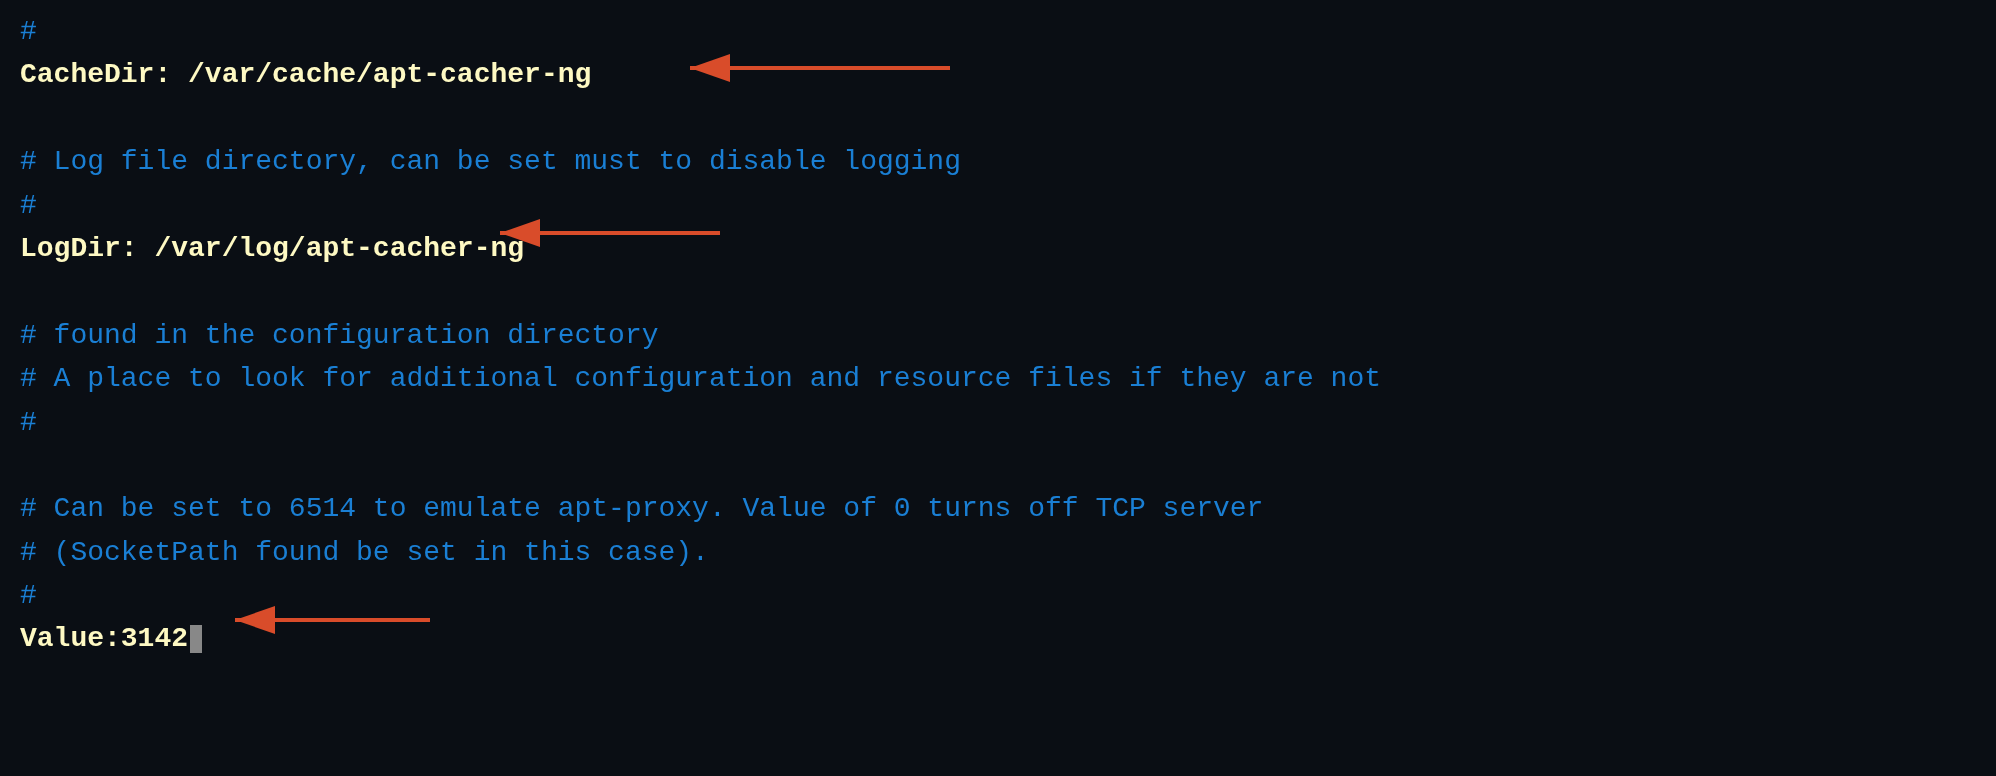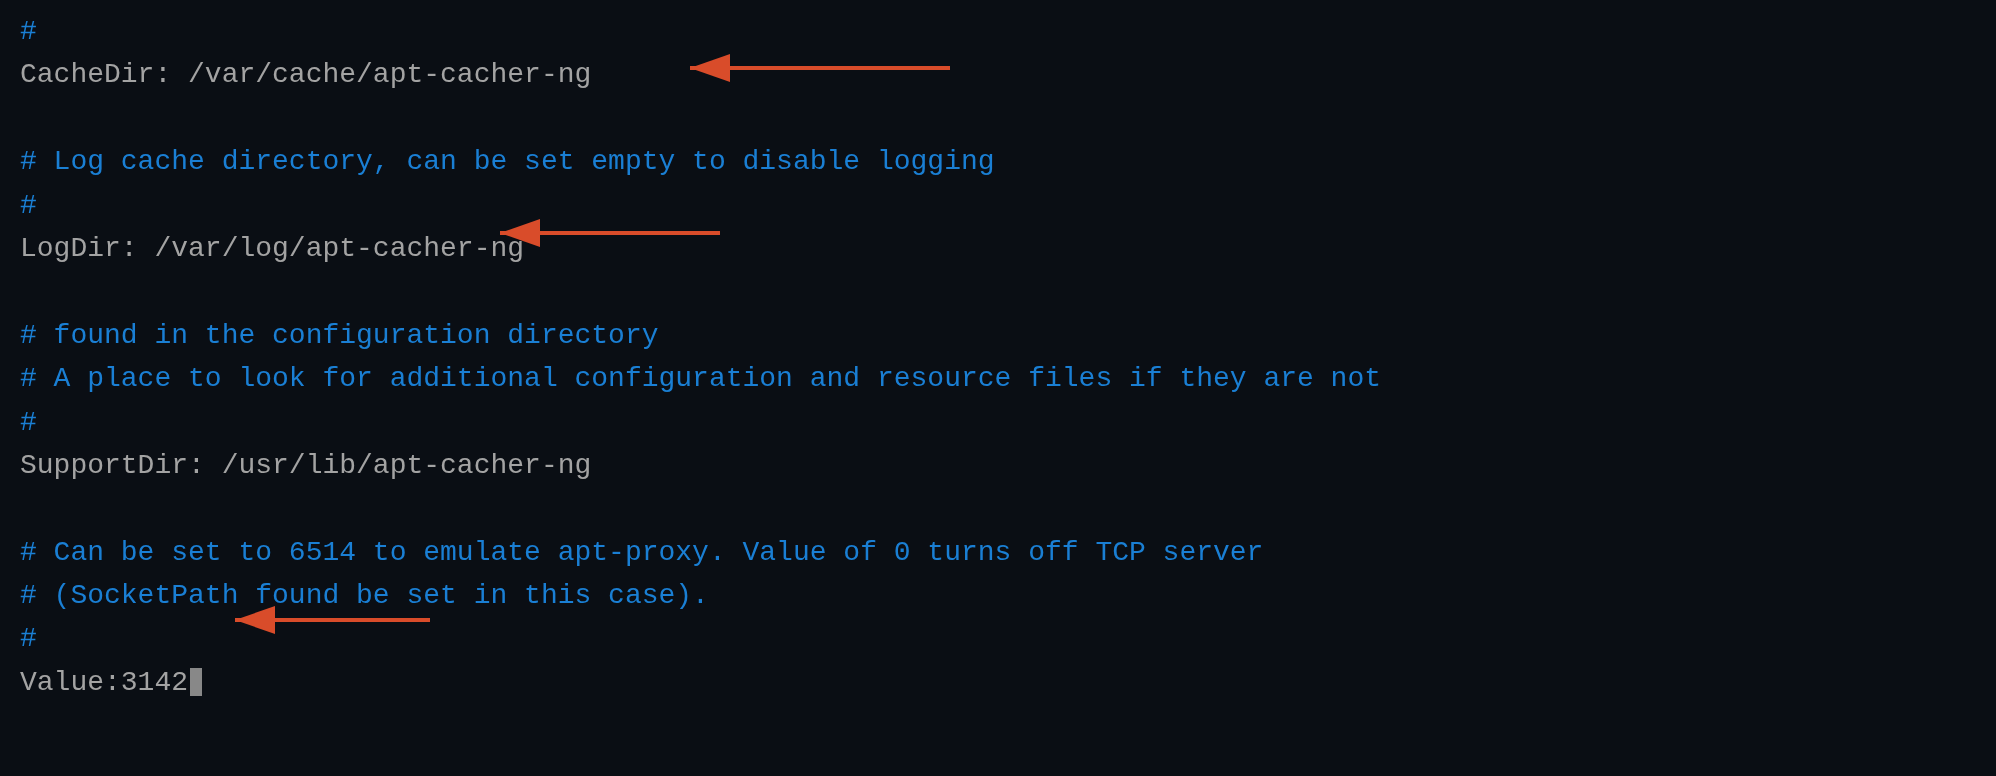--- a/index.html
+++ b/index.html
@@ -29,22 +29,22 @@
     .line {
       display: block;
       white-space: pre;
     }
 
     .comment {
       color: #1a7fd4;
     }
 
     .directive {
-      color: #a3a3a3;
-      font-weight: normal;
+      color: #fef9c3;
+      font-weight: bold;
     }
 
     .blank {
       color: transparent;
     }
 
     svg.arrows {
       position: absolute;
       top: 0;
       left: 0;
@@ -66,35 +66,34 @@
 <body>
 
 <div class="terminal">
 
   <span class="line comment">#</span>
 
   <span class="line directive">CacheDir: /var/cache/apt-cacher-ng</span>
 
   <span class="line blank">&nbsp;</span>
 
-  <span class="line comment"># Log cache directory, can be set empty to disable logging</span>
+  <span class="line comment"># Log file directory, can be set must to disable logging</span>
 
   <span class="line comment">#</span>
 
   <span class="line directive">LogDir: /var/log/apt-cacher-ng</span>
 
   <span class="line blank">&nbsp;</span>
 
   <span class="line comment"># found in the configuration directory</span>
 
   <span class="line comment"># A place to look for additional configuration and resource files if they are not</span>
 
   <span class="line comment">#</span>
 
-  <span class="line directive">SupportDir: /usr/lib/apt-cacher-ng</span>
 
   <span class="line blank">&nbsp;</span>
 
 
   <span class="line comment"># Can be set to 6514 to emulate apt-proxy. Value of 0 turns off TCP server</span>
 
   <span class="line comment"># (SocketPath found be set in this case).</span>
 
   <span class="line comment">#</span>
 

